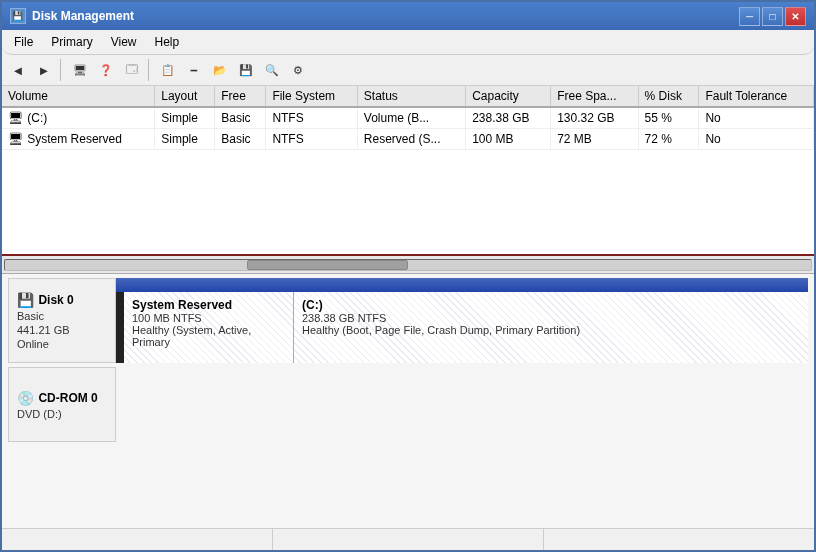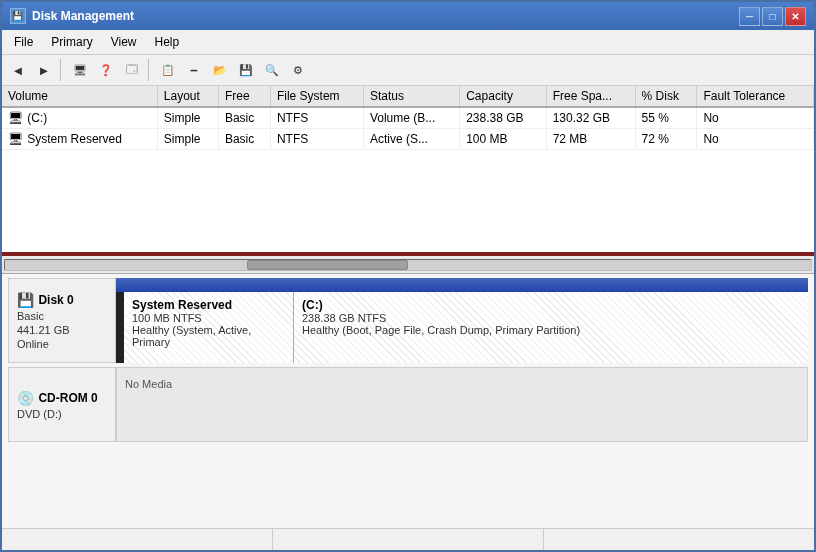--- a/index.html
+++ b/index.html
@@ -8,33 +8,33 @@
     
     .window { width: 816px; height: 552px; border: 2px solid #4a6fa5; background: #f0f0f0; display: flex; flex-direction: column; }
     .title-bar { background: linear-gradient(to bottom, #4a7fcb, #3b6ab5); color: white; padding: 4px 8px; display: flex; align-items: center; justify-content: space-between; height: 28px; }
     .title-bar-left { display: flex; align-items: center; gap: 6px; font-size: 12px; font-weight: bold; }
     .title-icon { width: 16px; height: 16px; background: #5590d0; border: 1px solid #8ab0e0; display: flex; align-items: center; justify-content: center; font-size: 9px; color: white; }
     .title-controls { display: flex; gap: 2px; }
     .title-btn { width: 21px; height: 19px; border: 1px solid rgba(255,255,255,0.4); background: linear-gradient(to bottom, #5a8fd8, #4070bb); color: white; display: flex; align-items: center; justify-content: center; cursor: pointer; font-size: 10px; font-weight: bold; }
     .title-btn.close { background: linear-gradient(to bottom, #e05050, #c03030); }
 
     
-    .menu-bar { background: #f0f0f0; border-bottom: 1px solid #ccc; padding: 2px 4px; display: flex; gap: 2px; }
+    .menu-bar { background: #f0f0f0; border-bottom: 1px solid #ccc; padding: 2px 4px; display: flex; gap: 2px; border-radius: 10px; }
     .menu-item { padding: 3px 8px; cursor: pointer; font-size: 12px; }
 
     
     .toolbar { background: #f0f0f0; border-bottom: 1px solid #ccc; padding: 3px 4px; display: flex; align-items: center; gap: 2px; }
     .tb-btn { width: 24px; height: 24px; border: 1px solid transparent; background: transparent; cursor: pointer; display: flex; align-items: center; justify-content: center; font-size: 13px; color: #333; }
     .tb-sep { width: 4px; height: 22px; border-left: 1px solid #bbb; margin: 0 2px; }
 
     
     .main-content { flex: 1; display: flex; flex-direction: column; overflow: hidden; }
 
     
-    .table-section { height: 170px; border-bottom: 4px solid #7f1d1d; overflow: auto; background: white; }
+    .table-section { height: 170px; border-bottom: 2px solid #7f1d1d; overflow: auto; background: white; }
     table { width: 100%; border-collapse: collapse; }
     thead th { background: #e8e8e8; border-right: 1px solid #ccc; border-bottom: 2px solid #aaa; padding: 3px 6px; text-align: left; font-weight: normal; font-size: 12px; position: sticky; top: 0; white-space: nowrap; }
     tbody tr { border-bottom: 1px solid #eee; }
     tbody td { padding: 3px 6px; border-right: 1px solid #eee; font-size: 12px; white-space: nowrap; }
     .row-icon { display: inline-flex; align-items: center; gap: 4px; }
 
     
     .hscroll { height: 18px; background: #e8e8e8; border-bottom: 1px solid #aaa; display: flex; align-items: center; padding: 0 2px; }
     .hscroll-track { flex: 1; height: 12px; background: #d0d0d0; border: 1px inset #bbb; border-radius: 2px; position: relative; }
     .hscroll-thumb { position: absolute; left: 30%; width: 20%; height: 100%; background: #a0a0a0; border: 1px solid #888; border-radius: 2px; }
@@ -186,21 +186,21 @@
           <tr>
             <td>
               <span class="row-icon">
                 <span style="font-size:12px;">🖥</span>
                 <span>System Reserved</span>
               </span>
             </td>
             <td>Simple</td>
             <td>Basic</td>
             <td>NTFS</td>
-            <td>Active (S...</td>
+            <td>Reserved (S...</td>
             <td>100 MB</td>
             <td>72 MB</td>
             <td>72 %</td>
             <td>No</td>
           </tr>
         </tbody>
       </table>
     </div>
 
     <div class="hscroll">
@@ -240,23 +240,20 @@
       </div>
 
       <div class="cdrom-row">
         <div class="cdrom-label">
           <div class="disk-label-title">
             <span style="font-size:14px;">💿</span>
             <span>CD-ROM 0</span>
           </div>
           <div class="disk-label-sub">DVD (D:)</div>
         </div>
-        <div class="cdrom-content">
-          <div class="no-media">No Media</div>
-        </div>
       </div>
 
     </div>
 
 
     <div class="status-bar">
       <div class="status-pane"></div>
       <div class="status-pane"></div>
       <div class="status-pane" style="border-right:none;"></div>
     </div>

